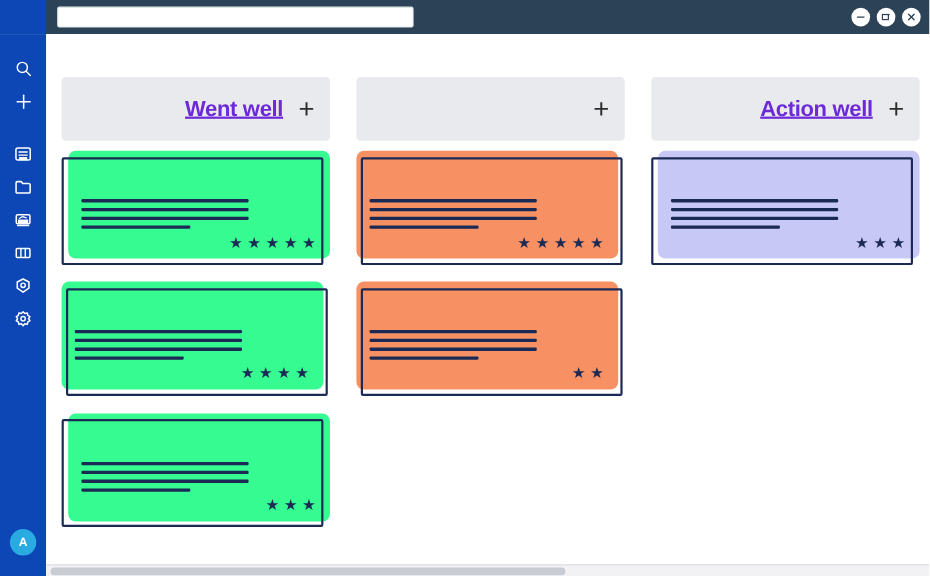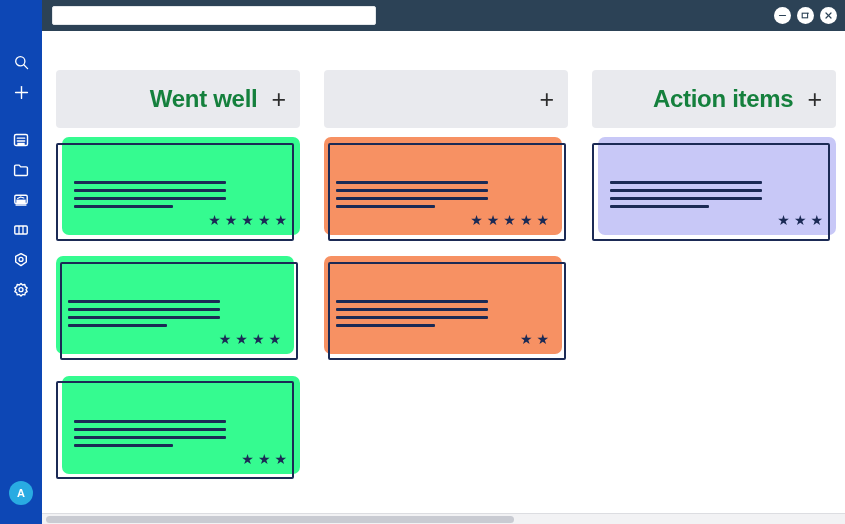--- a/index.html
+++ b/index.html
@@ -118,25 +118,26 @@
     background: #e9eaee;
     border-radius: 4px;
     display: flex;
     align-items: center;
     justify-content: flex-end;
     padding-right: 14px;
     gap: 14px;
     margin-bottom: 9px;
   }
   .col-title {
-    font-size: 24px;
+    font-size: 20px;
     font-weight: bold;
-    color: #15803d;
+    color: #6d28d9;
     letter-spacing: -0.3px;
     white-space: nowrap;
+    text-decoration: underline;
   }
   .col-add {
     font-size: 25px;
     font-weight: normal;
     color: #2d2d2d;
     line-height: 1;
     cursor: pointer;
     user-select: none;
   }
 
@@ -459,21 +460,21 @@
             <div class="stars">
               <span class="star">★</span>
               <span class="star">★</span>
             </div>
           </div>
         </div>
       </div>
 
       <div class="column">
         <div class="col-header">
-          <div class="col-title">Action items</div>
+          <div class="col-title">Action well</div>
           <div class="col-add">+</div>
         </div>
 
         <div class="card-wrap off-a">
           <div class="card-fill" style="background:#c8c8f7"></div>
           <div class="card-outline"></div>
           <div class="card-body">
             <div class="lines">
               <div class="line"></div>
               <div class="line"></div>

